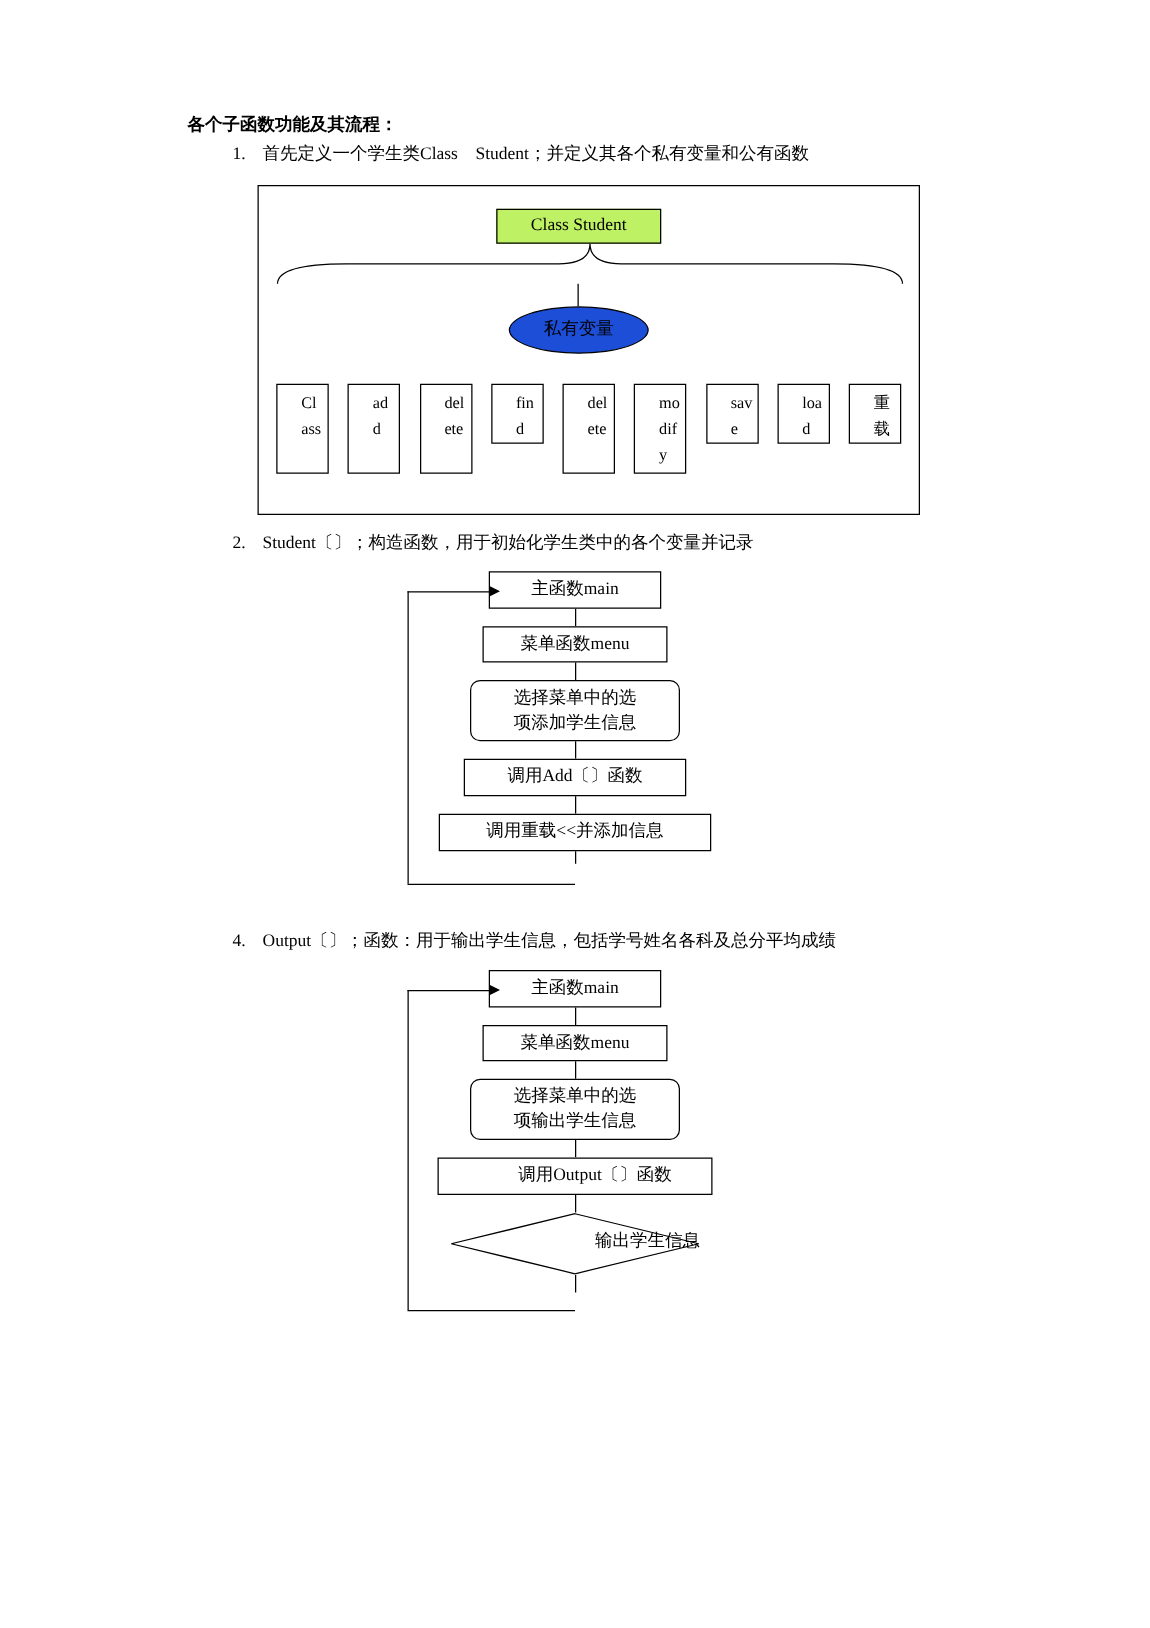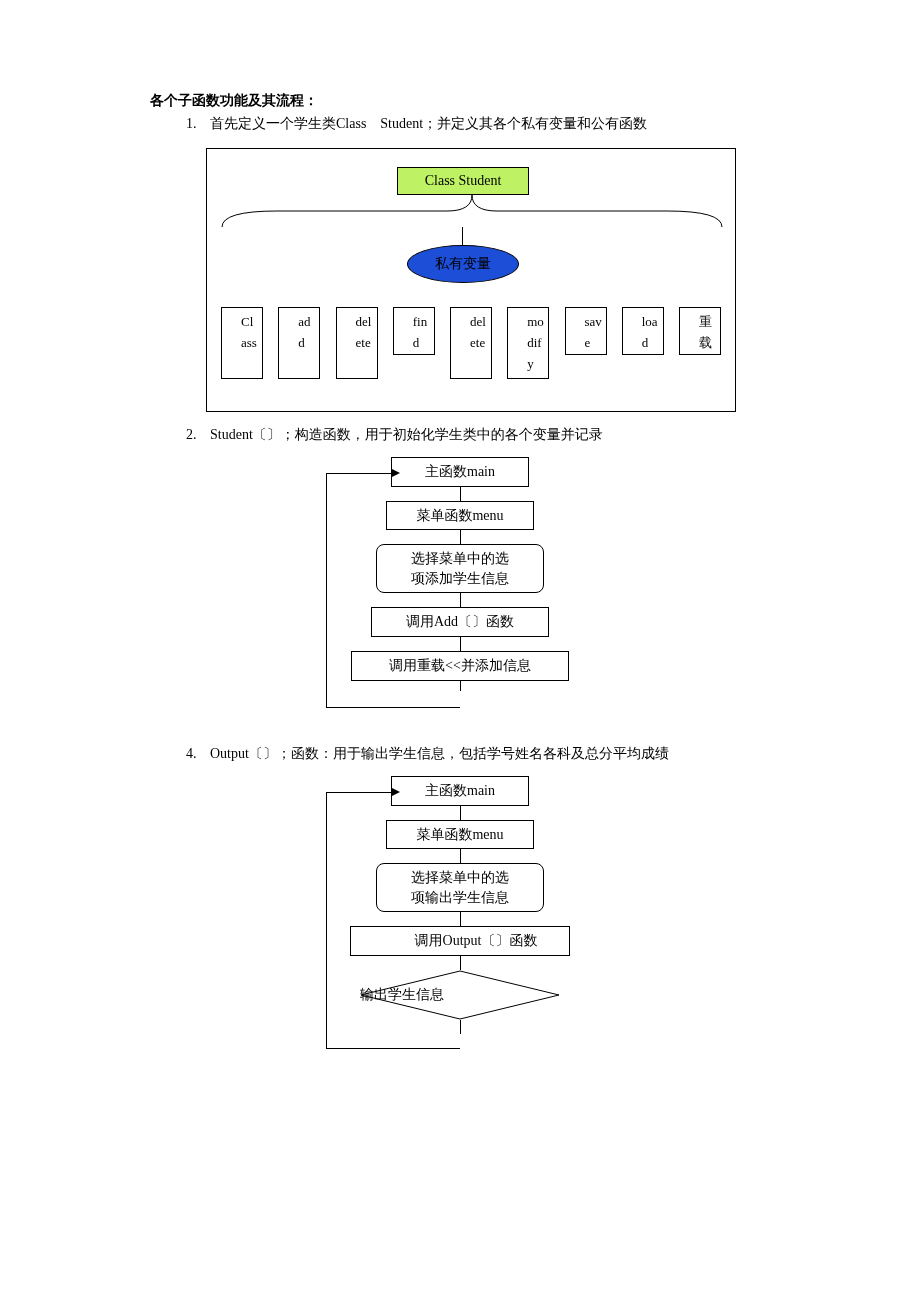--- a/index.html
+++ b/index.html
@@ -112,21 +112,22 @@
   }
   .diamond-wrap {
     width: 200px; height: 50px;
     margin: 0 auto;
     position: relative;
   }
   .diamond-wrap svg { position:absolute; left:0; top:0; }
   .diamond-wrap span {
     position: absolute;
     left: 0; right: 0; top: 14px;
-    text-align: left;
+    text-align: right;
+    font-family: Liberation Mono, monospace;
   }
   .loop-line {
     position: absolute;
     left: -4px;
     width: 1px;
     background: #000;
   }
   .loop-top, .loop-bot {
     position: absolute;
     height: 1px;

